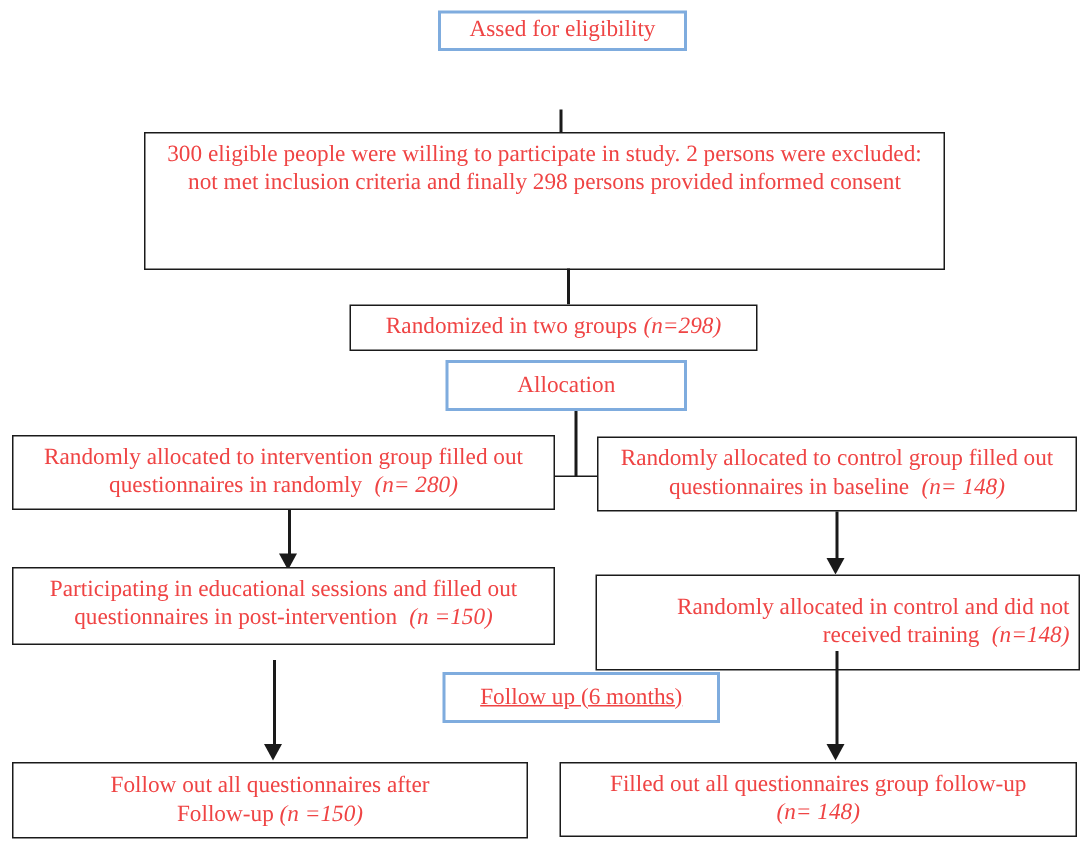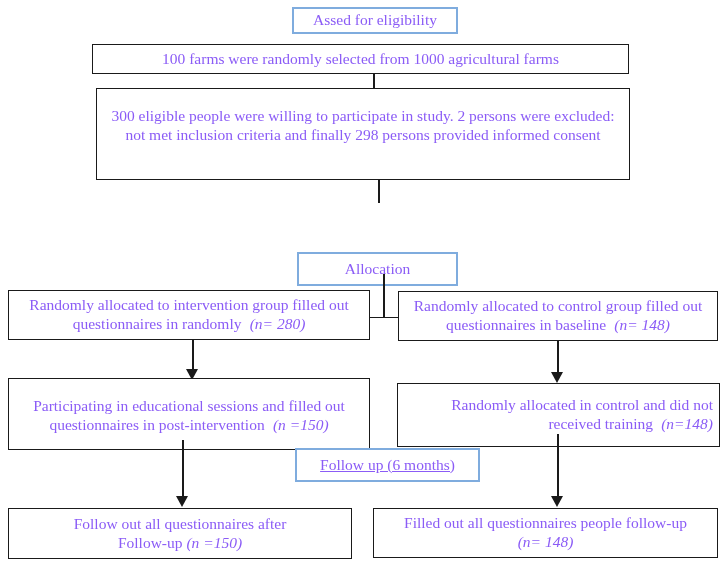--- a/index.html
+++ b/index.html
@@ -7,38 +7,38 @@
     padding: 0;
     background: #ffffff;
     font-family: "Liberation Serif", "DejaVu Serif", serif;
   }
   .canvas {
     position: relative;
     width: 726px;
     height: 566px;
     background: #ffffff;
     overflow: hidden;
-    color: #8b5cf6;
+    color: #ef4444;
   }
   .box {
     position: absolute;
     box-sizing: border-box;
     border: 1.5px solid var(--box-border, #1a1a1a);
     background: #ffffff;
     display: flex;
     align-items: center;
     justify-content: center;
     text-align: center;
     font-size: 15.5px;
     line-height: 1.22;
     padding: 2px 6px;
   }
   .box.top-align {
     align-items: flex-start;
-    padding-top: 18px;
+    padding-top: 5px;
   }
   .box.blue {
     border: 2px solid var(--highlight-border, #7facde);
   }
   .nval { font-style: italic; }
   .gap { margin-left: 0.28em; }
   .vline {
     position: absolute;
     width: 1.5px;
     background: var(--line, #1a1a1a);
@@ -59,34 +59,35 @@
 </style>
 </head>
 <body>
 
 <div class="canvas">
 
   <div class="box blue" style="left:292px; top:7px; width:166px; height:27px;">
     <span>Assed for eligibility</span>
   </div>
 
-  <div class="box" style="left:92px; top:44px; width:537px; height:30px;">
-    <span>100 farms were randomly selected from 1000 agricultural farms</span>
-  </div>
 
   <div class="vline" style="left:373px; top:73px; height:15px;"></div>
 
   <div class="box top-align" style="left:96px; top:88px; width:534px; height:92px;">
     <span>300 eligible people were willing to participate in study. 2 persons were excluded: not met inclusion criteria and finally 298 persons provided informed consent</span>
   </div>
 
   <div class="vline" style="left:378px; top:179px; height:24px;"></div>
 
+  <div class="box" style="left:233px; top:203px; width:272px; height:31px;">
+    <span>Randomized in two groups</span>
+    <span class="nval gap">(n=298)</span>
+  </div>
 
-  <div class="box blue" style="left:297px; top:240px; width:161px; height:34px;margin-top:12px;">
+  <div class="box blue" style="left:297px; top:240px; width:161px; height:34px;">
     <span>Allocation</span>
   </div>
 
   <div class="vline" style="left:383px; top:274px; height:44px;"></div>
   <div class="hline" style="left:370px; top:316.5px; width:28px;"></div>
 
   <div class="box" style="left:8px; top:290px; width:362px; height:50px;">
     <span>
       <span>Randomly allocated to intervention group filled out questionnaires in randomly</span>
       <span class="nval gap">(n= 280)</span>
@@ -99,21 +100,21 @@
       <span class="nval gap">(n= 148)</span>
     </span>
   </div>
 
   <div class="vline" style="left:192px; top:340px; height:31px;"></div>
   <div class="arrowhead" style="left:186px; top:369px;"></div>
 
   <div class="vline" style="left:557px; top:341px; height:33px;"></div>
   <div class="arrowhead" style="left:551px; top:372px;"></div>
 
-  <div class="box top-align" style="left:8px; top:378px; width:362px; height:72px;">
+  <div class="box top-align" style="left:8px; top:378px; width:362px; height:52px;">
     <span>
       <span>Participating in educational sessions and filled out questionnaires in post-intervention</span>
       <span class="nval gap">(n =150)</span>
     </span>
   </div>
 
   <div class="box" style="left:397px; top:383px; width:323px; height:64px;text-align:right;">
     <span>
       <span>Randomly allocated in control and did not received training</span>
       <span class="nval gap">(n=148)</span>
@@ -133,18 +134,18 @@
   <div class="box" style="left:8px; top:508px; width:344px; height:51px;">
     <span>
       <span>Follow out all questionnaires after</span><br>
       <span>Follow-up</span>
       <span class="nval">(n =150)</span>
     </span>
   </div>
 
   <div class="box" style="left:373px; top:508px; width:345px; height:50px;">
     <span>
-      <span>Filled out all questionnaires people follow-up</span><br>
+      <span>Filled out all questionnaires group follow-up</span><br>
       <span class="nval">(n= 148)</span>
     </span>
   </div>
 
 </div>
 
 </body></html>

